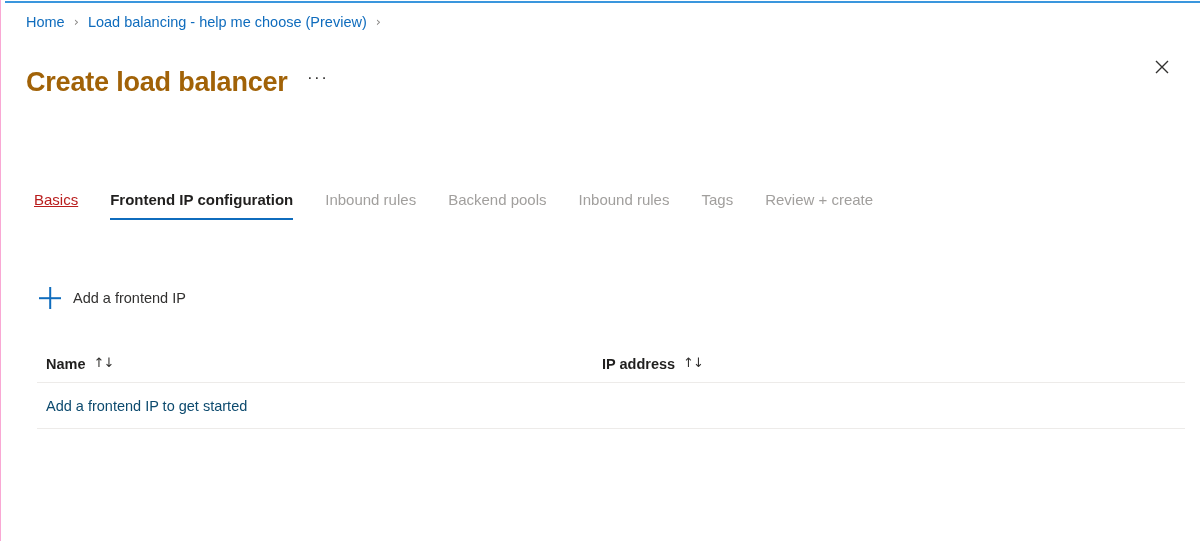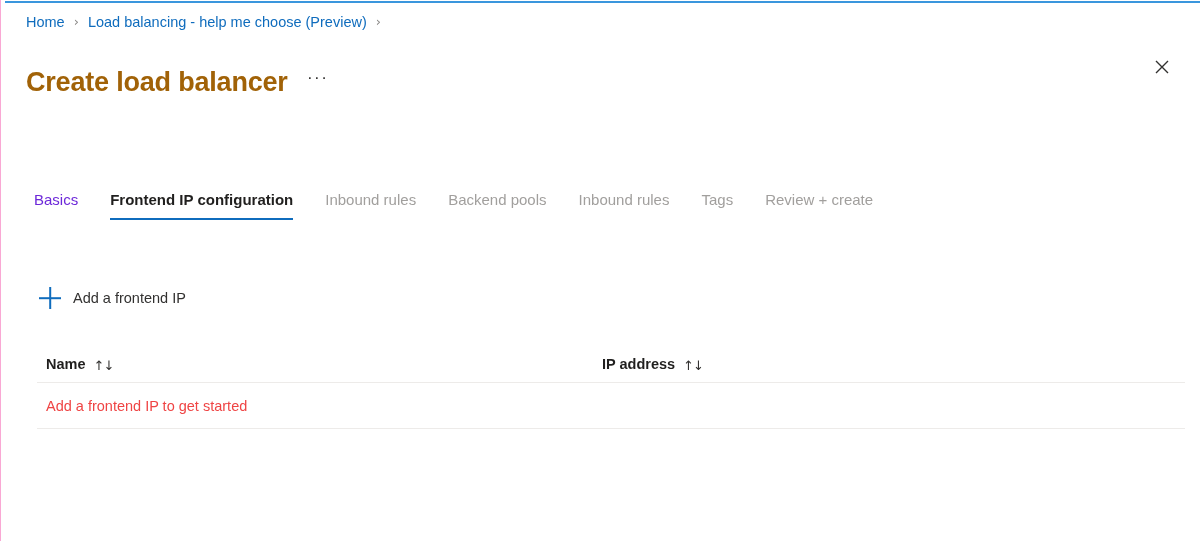--- a/index.html
+++ b/index.html
@@ -116,22 +116,23 @@
     position: relative;
     font-size: 15px;
     line-height: 20px;
     color: #a19f9d;
     padding: 0 0 10px 0;
     margin-right: 32px;
     cursor: default;
     white-space: nowrap;
   }
   .tab.enabled {
-    color: #6d28d9;
-    cursor: pointer;
+    color: #b91c1c;
+    cursor: pointer;
+    text-decoration: underline;
   }
   .tab.active {
     color: #201f1e;
     font-weight: 600;
     cursor: pointer;
     margin-top: 40px;
   }
   .tab.active::after {
     content: "";
     position: absolute;
@@ -200,21 +201,21 @@
     width: 1148px;
   }
   .table-header {
     display: flex;
     align-items: center;
     height: 37px;
     border-bottom: 1px solid #edebe9;
   }
   .th {
     display: flex;
-    align-items: flex-end;
+    align-items: flex-start;
     font-size: 14.5px;
     font-weight: 600;
     color: #201f1e;
     cursor: pointer;
     user-select: none;
     padding-right: 10px;
     box-sizing: border-box;
   }
   .th-name { width: 563px; padding-left: 9px; }
   .th-ip { flex: 1; padding-left: 2px; }
@@ -229,21 +230,21 @@
   }
   .table-row {
     display: flex;
     align-items: center;
     height: 45px;
     border-bottom: 1px solid #edebe9;
   }
   .empty-cell {
     padding-left: 9px;
     font-size: 14.5px;
-    color: #ef4444;
+    color: #0c4a6e;
     line-height: 20px;
   }
 </style>
 </head>
 <body>
 
 <div class="blade">
 
   <div class="blade-top-accent"></div>
 

